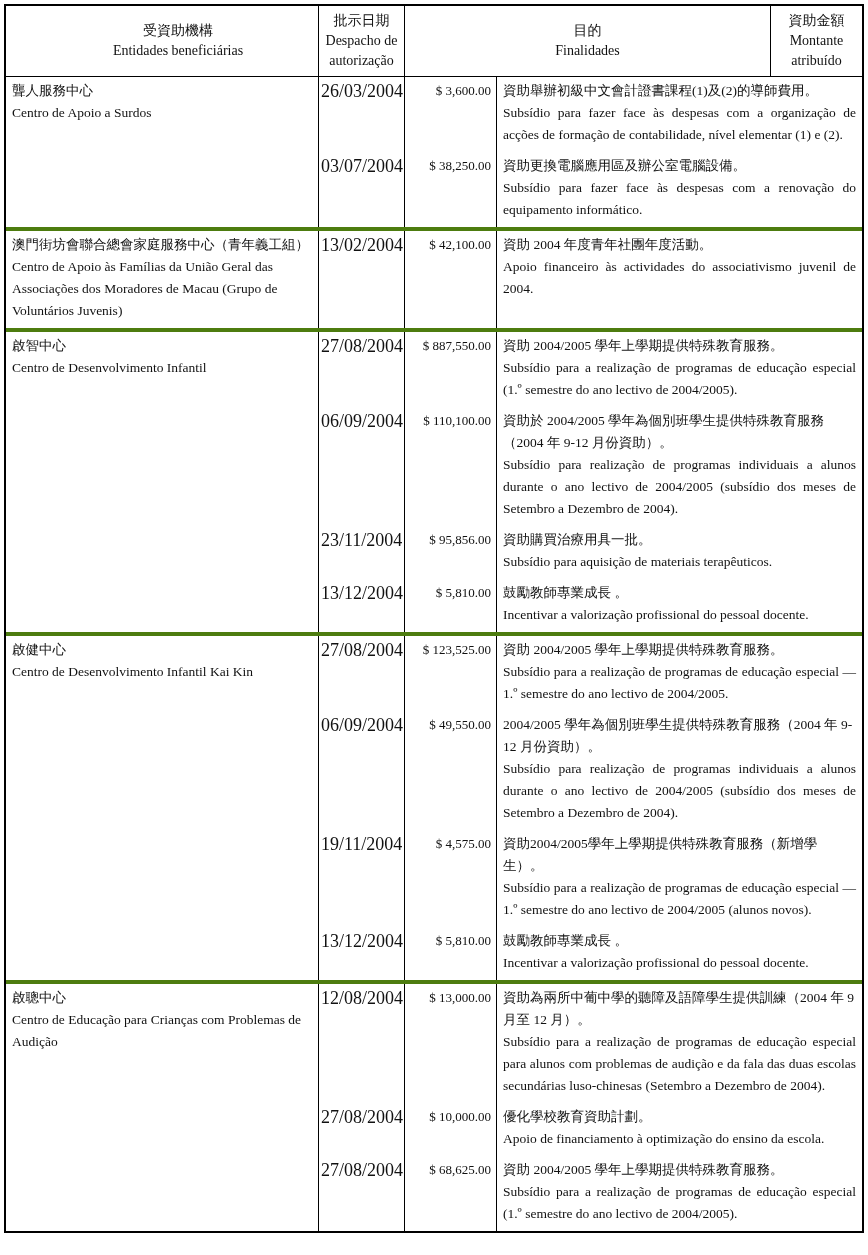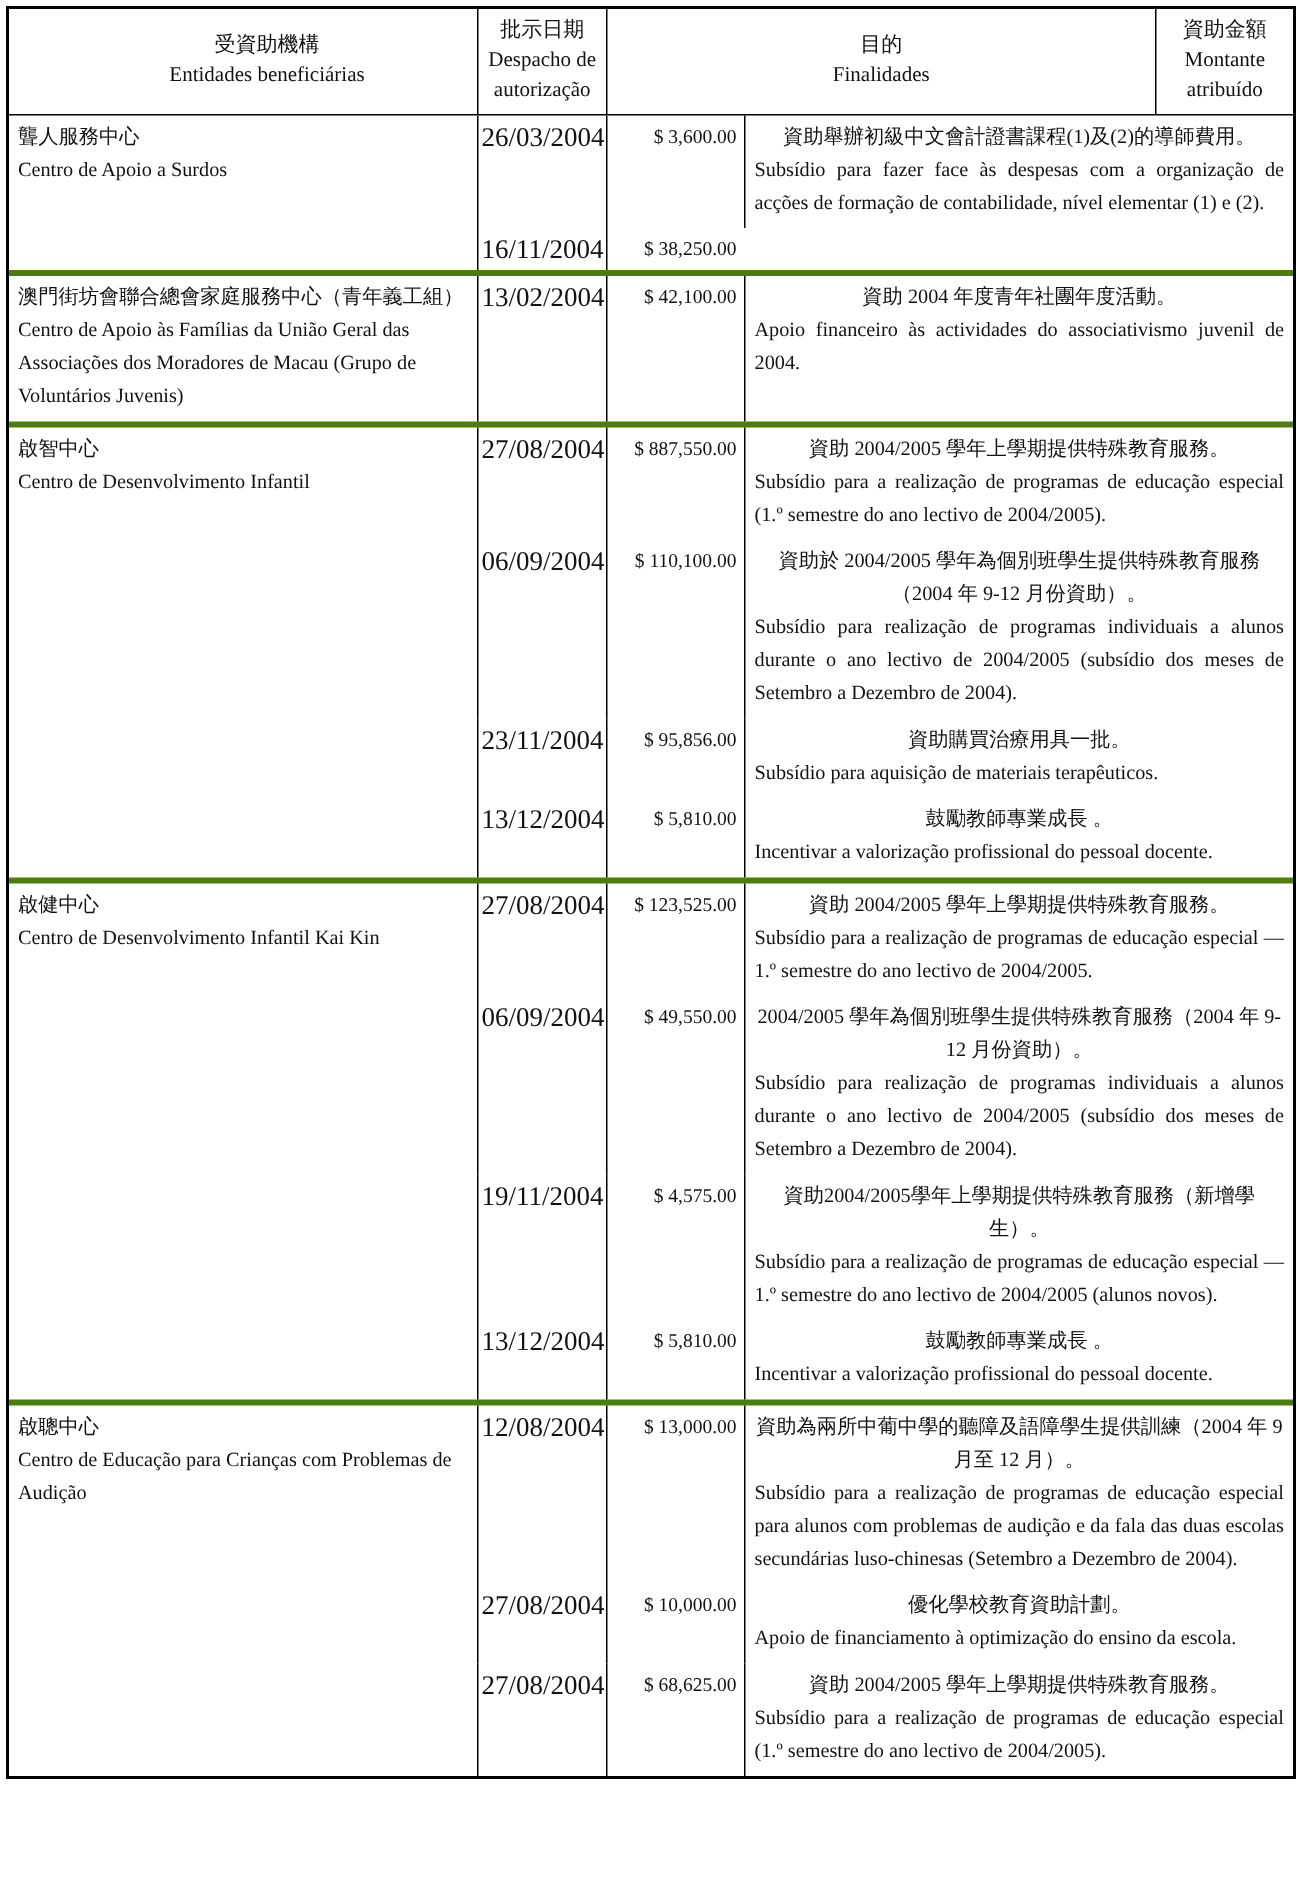--- a/index.html
+++ b/index.html
@@ -61,21 +61,21 @@
     font-size: 13px;
     line-height: 22px;
   }
   .purpose-cell {
     flex: 1;
     border-left: 1px solid #000;
     padding: 3px 6px 6px 6px;
     font-size: 13.5px;
     line-height: 22px;
   }
-  .purpose-zh { text-align: center; }
+  .purpose-zh { text-align: left; }
   .purpose-pt { text-align: justify; }
 </style>
 </head>
 <body>
 
 <div class="page">
   <div class="table">
 
     <div class="header-row">
       <div class="header-cell col-entity">
@@ -108,22 +108,26 @@
   <div class="entry">
     <div class="date-cell">26/03/2004</div>
     <div class="amount-cell">$ 3,600.00</div>
     <div class="purpose-cell">
       <div class="purpose-zh">資助舉辦初級中文會計證書課程(1)及(2)的導師費用。</div>
       <div class="purpose-pt">Subsídio para fazer face às despesas com a organização de acções de formação de contabilidade, nível elementar (1) e (2).</div>
     </div>
   </div>
 
   <div class="entry">
-    <div class="date-cell">16/11/2004</div>
+    <div class="date-cell">03/07/2004</div>
     <div class="amount-cell">$ 38,250.00</div>
+    <div class="purpose-cell">
+      <div class="purpose-zh">資助更換電腦應用區及辦公室電腦設備。</div>
+      <div class="purpose-pt">Subsídio para fazer face às despesas com a renovação do equipamento informático.</div>
+    </div>
   </div>
 </div>
   </div>
 
   <div class="row">
     <div class="entity-cell col-entity">
       <div class="zh">澳門街坊會聯合總會家庭服務中心（青年義工組）</div>
       <div class="pt">Centro de Apoio às Famílias da União Geral das Associações dos Moradores de Macau (Grupo de Voluntários Juvenis)</div>
     </div>
     <div class="entries">

